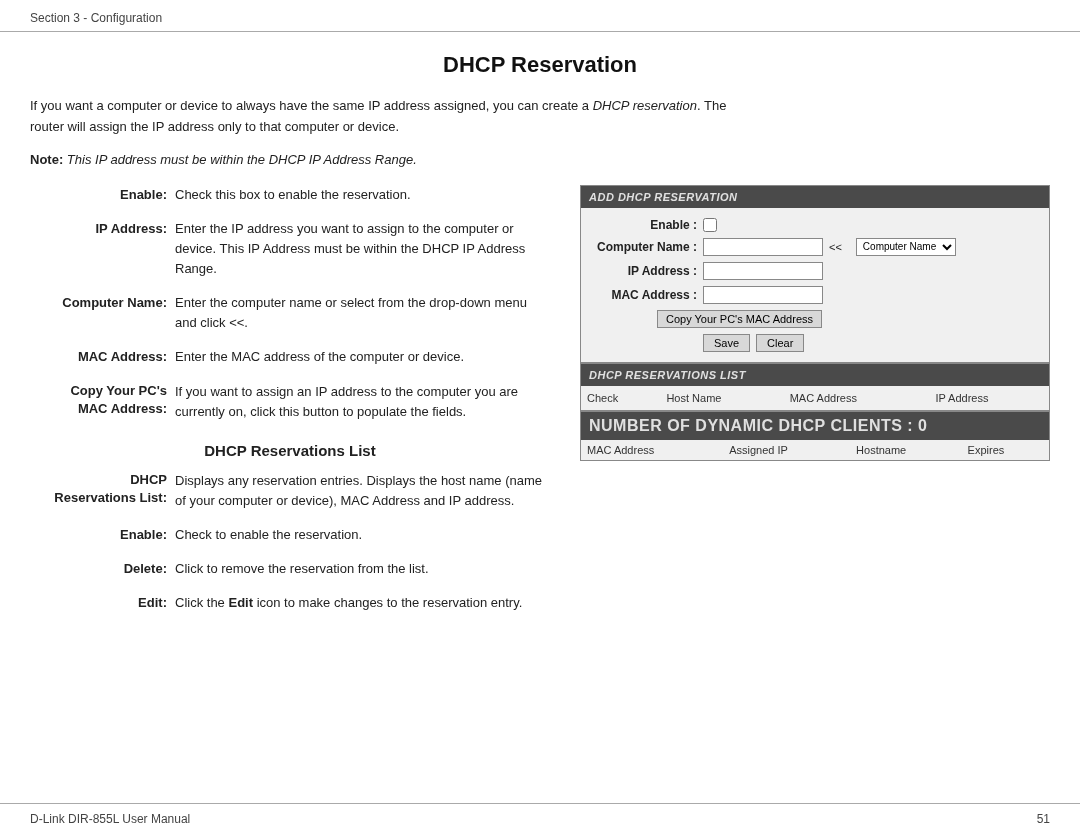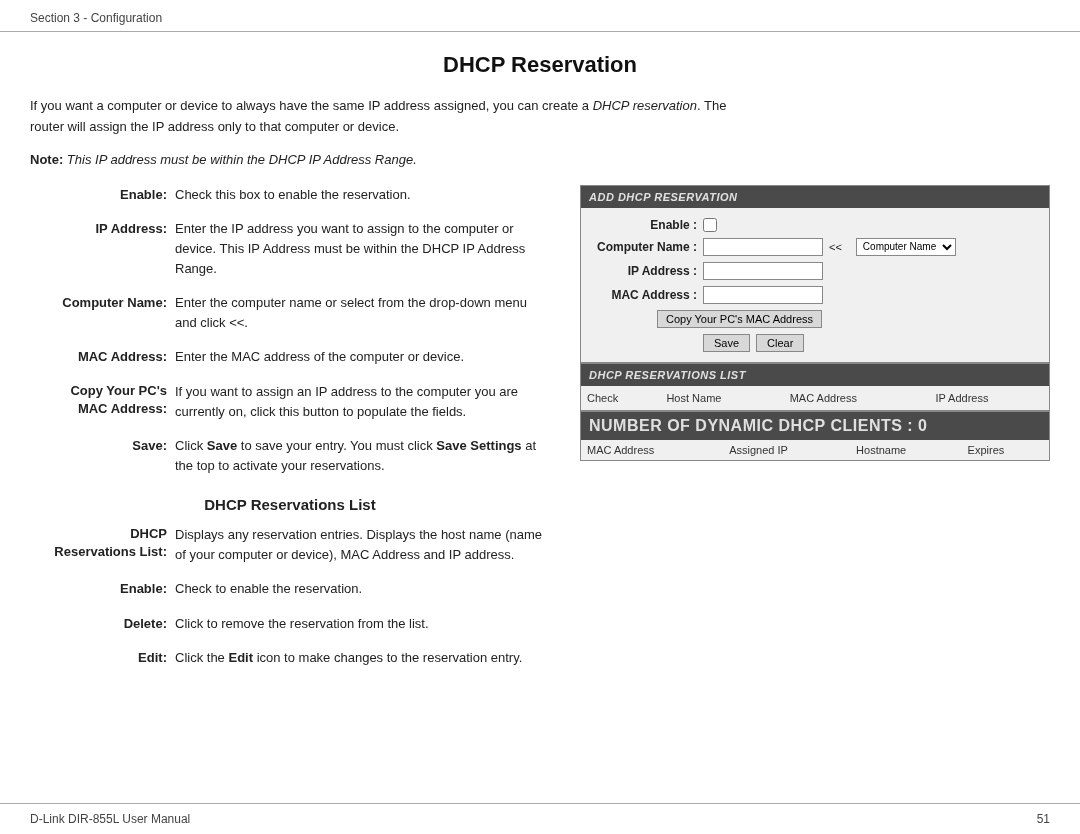--- a/index.html
+++ b/index.html
@@ -303,26 +303,20 @@
           <div class="desc-text">Enter the MAC address of the computer or device.</div>
         </div>
 
         <div class="desc-row">
           <div class="desc-label" style="line-height:1.4;">
             Copy Your PC's<br>MAC Address:
           </div>
           <div class="desc-text">If you want to assign an IP address to the computer you are currently on, click this button to populate the fields.</div>
         </div>
 
-        <div class="desc-row">
-          <div class="desc-label">Save:</div>
-          <div class="desc-text">
-            Click <strong>Save</strong> to save your entry. You must click <strong>Save Settings</strong> at the top to activate your reservations.
-          </div>
-        </div>
 
         <div class="section-subtitle">DHCP Reservations List</div>
 
         <div class="desc-row">
           <div class="desc-label" style="line-height:1.4;">
             DHCP<br>Reservations List:
           </div>
           <div class="desc-text">Displays any reservation entries. Displays the host name (name of your computer or device), MAC Address and IP address.</div>
         </div>
 

